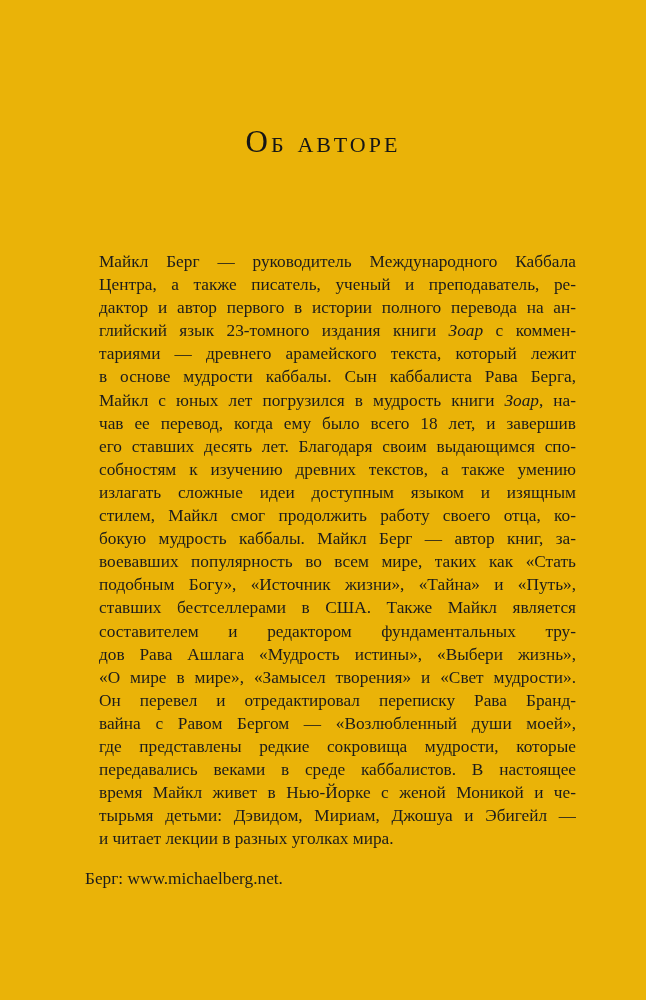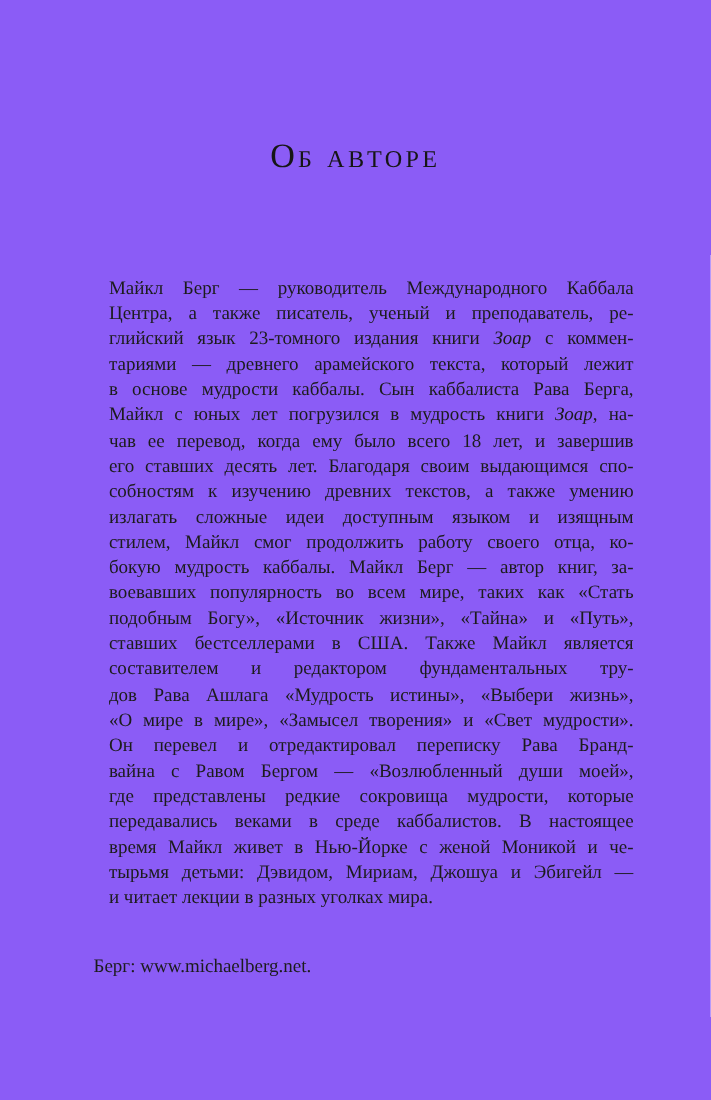--- a/index.html
+++ b/index.html
@@ -10,21 +10,21 @@
     width: 646px;
     height: 1000px;
     background: #ffffff;
     font-family: "Liberation Serif", serif;
     color: #1e1e1e;
   }
   .page {
     position: relative;
     width: 646px;
     height: 1000px;
-    background: #8b5cf6;
+    background: #eab308;
     overflow: hidden;
   }
   .title {
     position: absolute;
     top: 124px;
     left: 0;
     width: 100%;
     text-align: center;
     font-variant: small-caps;
     font-size: 31px;
@@ -64,20 +64,21 @@
 </style>
 </head>
 <body>
 
 <div class="page">
   <div class="title">Об авторе</div>
 
   <div class="body-text">
       <div class="line">Майкл Берг — руководитель Международного Каббала</div>
       <div class="line">Центра, а также писатель, ученый и преподаватель, ре-</div>
+      <div class="line">дактор и автор первого в истории полного перевода на ан-</div>
       <div class="line">глийский язык 23-томного издания книги <em>Зоар</em> с коммен-</div>
       <div class="line">тариями — древнего арамейского текста, который лежит</div>
       <div class="line">в основе мудрости каббалы. Сын каббалиста Рава Берга,</div>
       <div class="line">Майкл с юных лет погрузился в мудрость книги <em>Зоар</em>, на-</div>
       <div class="line">чав ее перевод, когда ему было всего 18 лет, и завершив</div>
       <div class="line">его ставших десять лет. Благодаря своим выдающимся спо-</div>
       <div class="line">собностям к изучению древних текстов, а также умению</div>
       <div class="line">излагать сложные идеи доступным языком и изящным</div>
       <div class="line">стилем, Майкл смог продолжить работу своего отца, ко-</div>
       <div class="line">бокую мудрость каббалы. Майкл Берг — автор книг, за-</div>

